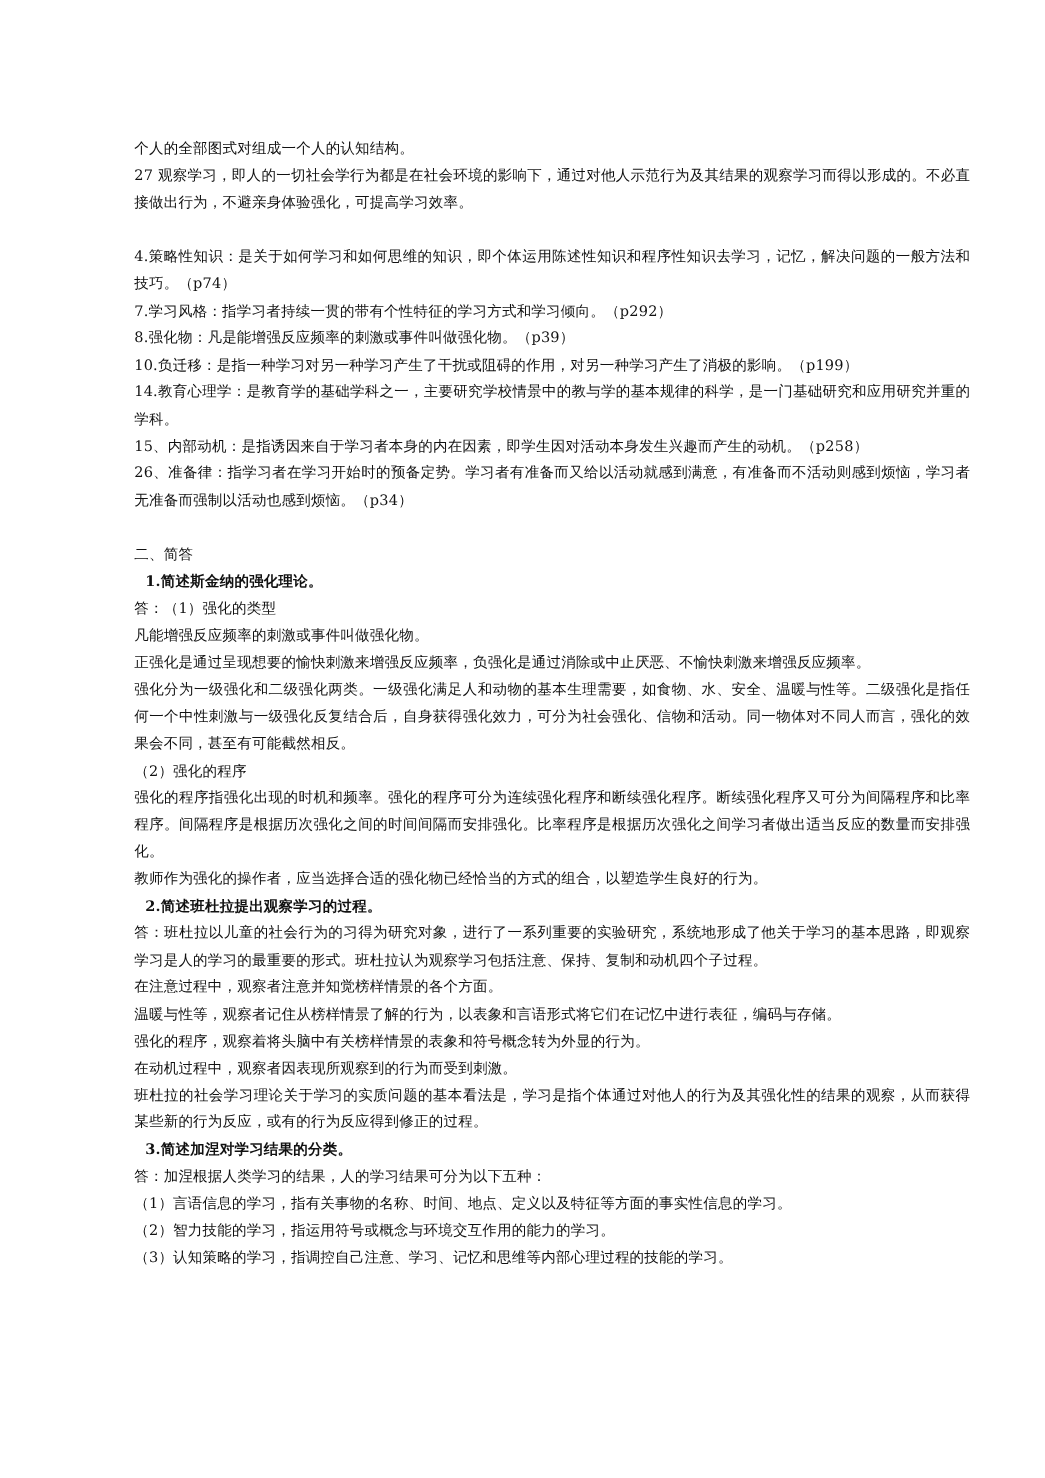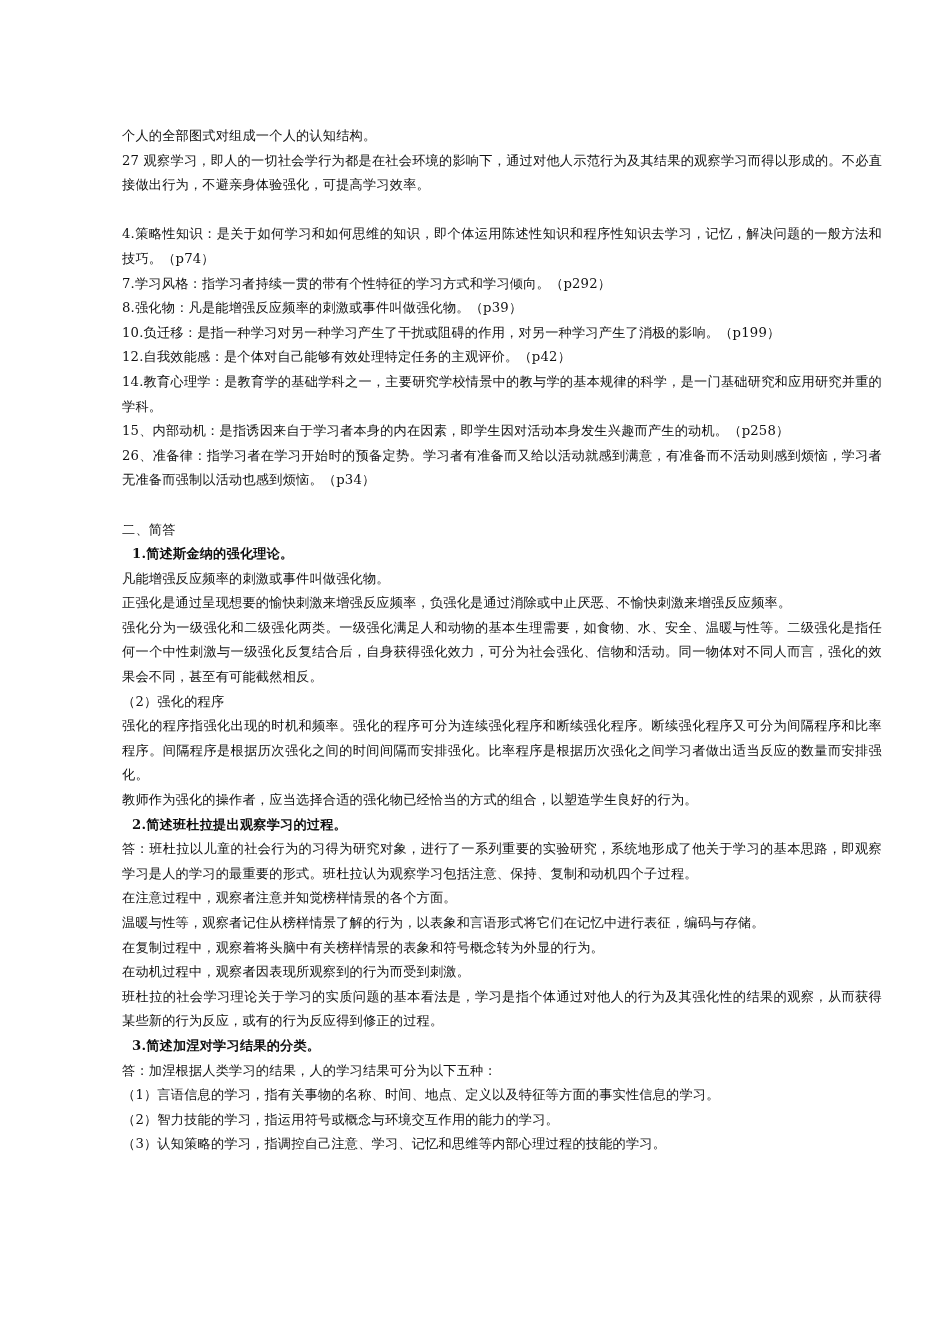--- a/index.html
+++ b/index.html
@@ -56,45 +56,45 @@
   <div class="blank"></div>
 
   <p class="para"><span class="term">4.策略性知识：</span><span>是关于如何学习和如何思维的知识，即个体运用陈述性知识和程序性知识去学习，记忆，解决问题的一般方法和技巧。（p74）</span></p>
 
   <p class="para"><span class="term">7.学习风格：</span><span>指学习者持续一贯的带有个性特征的学习方式和学习倾向。（p292）</span></p>
 
   <p class="para"><span class="term">8.强化物：</span><span>凡是能增强反应频率的刺激或事件叫做强化物。（p39）</span></p>
 
   <p class="para"><span class="term">10.负迁移：</span><span>是指一种学习对另一种学习产生了干扰或阻碍的作用，对另一种学习产生了消极的影响。（p199）</span></p>
 
-  <p class="para"><span class="term">12.自我效能感：</span><span>是个体对自己能够有效处理特定任务的主观评价。（p42）</span></p>
 
   <p class="para"><span class="term">14.教育心理学：</span><span>是教育学的基础学科之一，主要研究学校情景中的教与学的基本规律的科学，是一门基础研究和应用研究并重的学科。</span></p>
 
   <p class="para"><span class="term">15、内部动机：</span><span>是指诱因来自于学习者本身的内在因素，即学生因对活动本身发生兴趣而产生的动机。（p258）</span></p>
 
   <p class="para"><span class="term">26、准备律：</span><span>指学习者在学习开始时的预备定势。学习者有准备而又给以活动就感到满意，有准备而不活动则感到烦恼，学习者无准备而强制以活动也感到烦恼。（p34）</span></p>
 
   <div class="blank"></div>
 
   <p class="line section-title">二、简答</p>
 
   <p class="line question">1.简述斯金纳的强化理论。</p>
+  <p class="para">答：（1）强化的类型</p>
   <p class="para">凡能增强反应频率的刺激或事件叫做强化物。</p>
   <p class="para">正强化是通过呈现想要的愉快刺激来增强反应频率，负强化是通过消除或中止厌恶、不愉快刺激来增强反应频率。</p>
   <p class="para">强化分为一级强化和二级强化两类。一级强化满足人和动物的基本生理需要，如食物、水、安全、温暖与性等。二级强化是指任何一个中性刺激与一级强化反复结合后，自身获得强化效力，可分为社会强化、信物和活动。同一物体对不同人而言，强化的效果会不同，甚至有可能截然相反。</p>
   <p class="para">（2）强化的程序</p>
   <p class="para">强化的程序指强化出现的时机和频率。强化的程序可分为连续强化程序和断续强化程序。断续强化程序又可分为间隔程序和比率程序。间隔程序是根据历次强化之间的时间间隔而安排强化。比率程序是根据历次强化之间学习者做出适当反应的数量而安排强化。</p>
   <p class="para">教师作为强化的操作者，应当选择合适的强化物已经恰当的方式的组合，以塑造学生良好的行为。</p>
 
   <p class="line question">2.简述班杜拉提出观察学习的过程。</p>
   <p class="para">答：班杜拉以儿童的社会行为的习得为研究对象，进行了一系列重要的实验研究，系统地形成了他关于学习的基本思路，即观察学习是人的学习的最重要的形式。班杜拉认为观察学习包括注意、保持、复制和动机四个子过程。</p>
   <p class="para">在注意过程中，观察者注意并知觉榜样情景的各个方面。</p>
   <p class="para">温暖与性等，观察者记住从榜样情景了解的行为，以表象和言语形式将它们在记忆中进行表征，编码与存储。</p>
-  <p class="para">在复制过程中，观察着将头脑中有关榜样情景的表象和符号概念转为外显的行为。</p>
+  <p class="para">强化的程序，观察着将头脑中有关榜样情景的表象和符号概念转为外显的行为。</p>
   <p class="para">在动机过程中，观察者因表现所观察到的行为而受到刺激。</p>
   <p class="para">班杜拉的社会学习理论关于学习的实质问题的基本看法是，学习是指个体通过对他人的行为及其强化性的结果的观察，从而获得某些新的行为反应，或有的行为反应得到修正的过程。</p>
 
   <p class="line question">3.简述加涅对学习结果的分类。</p>
   <p class="para">答：加涅根据人类学习的结果，人的学习结果可分为以下五种：</p>
   <p class="para">（1）言语信息的学习，指有关事物的名称、时间、地点、定义以及特征等方面的事实性信息的学习。</p>
   <p class="para">（2）智力技能的学习，指运用符号或概念与环境交互作用的能力的学习。</p>
   <p class="para">（3）认知策略的学习，指调控自己注意、学习、记忆和思维等内部心理过程的技能的学习。</p>
 
 </div>

